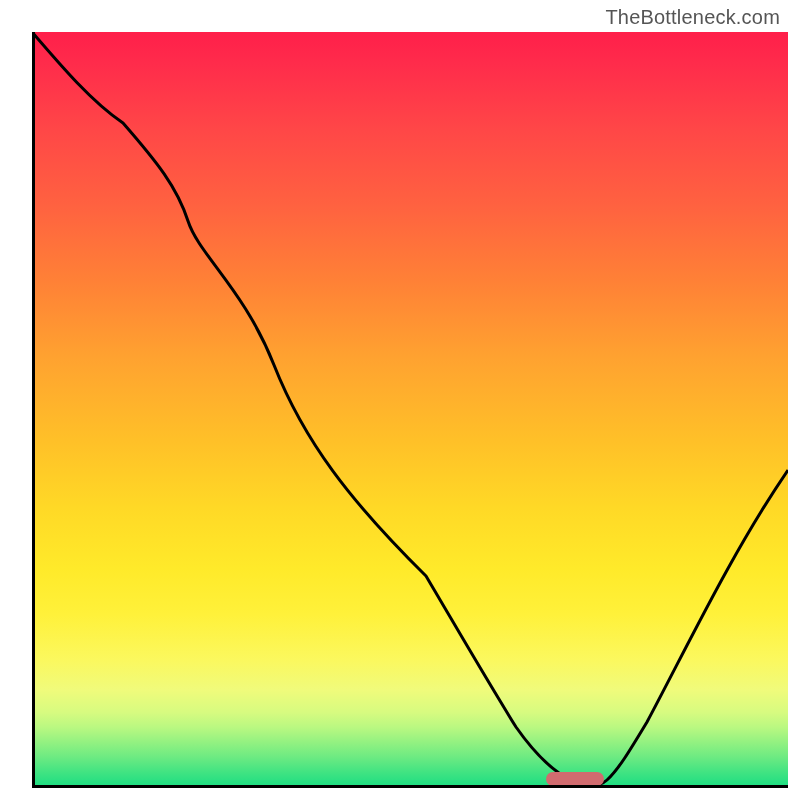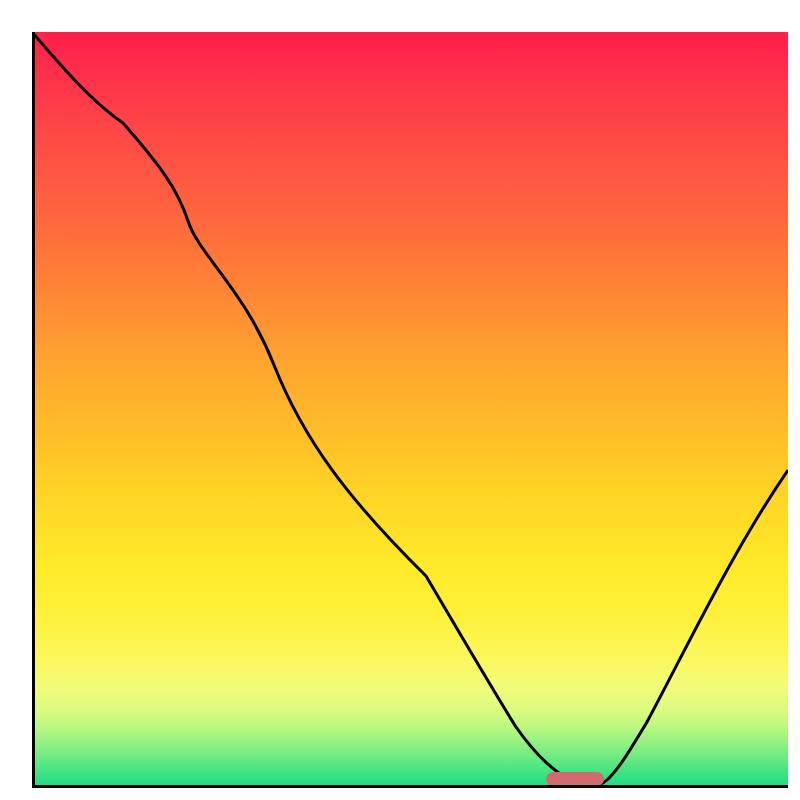--- a/index.html
+++ b/index.html
@@ -95,20 +95,21 @@
     border-radius: 7px;
     z-index: 15;
     bottom: 2px;
   }
 </style>
 </head>
 <body>
 
 <div class="chart-wrapper">
 
+  <div class="watermark">TheBottleneck.com</div>
 
   <div class="plot-area">
     <div class="gradient-bg"></div>
 
     <svg class="curve-svg" viewBox="0 0 756 756" preserveAspectRatio="none">
       <path fill="none" stroke="#000" stroke-width="3" stroke-linejoin="round" d="M 0 0
                C 30 35, 60 70, 91 91
                C 125 130, 145 155, 156 189
                S 212 257, 242 333
                S 318 469, 394 544

